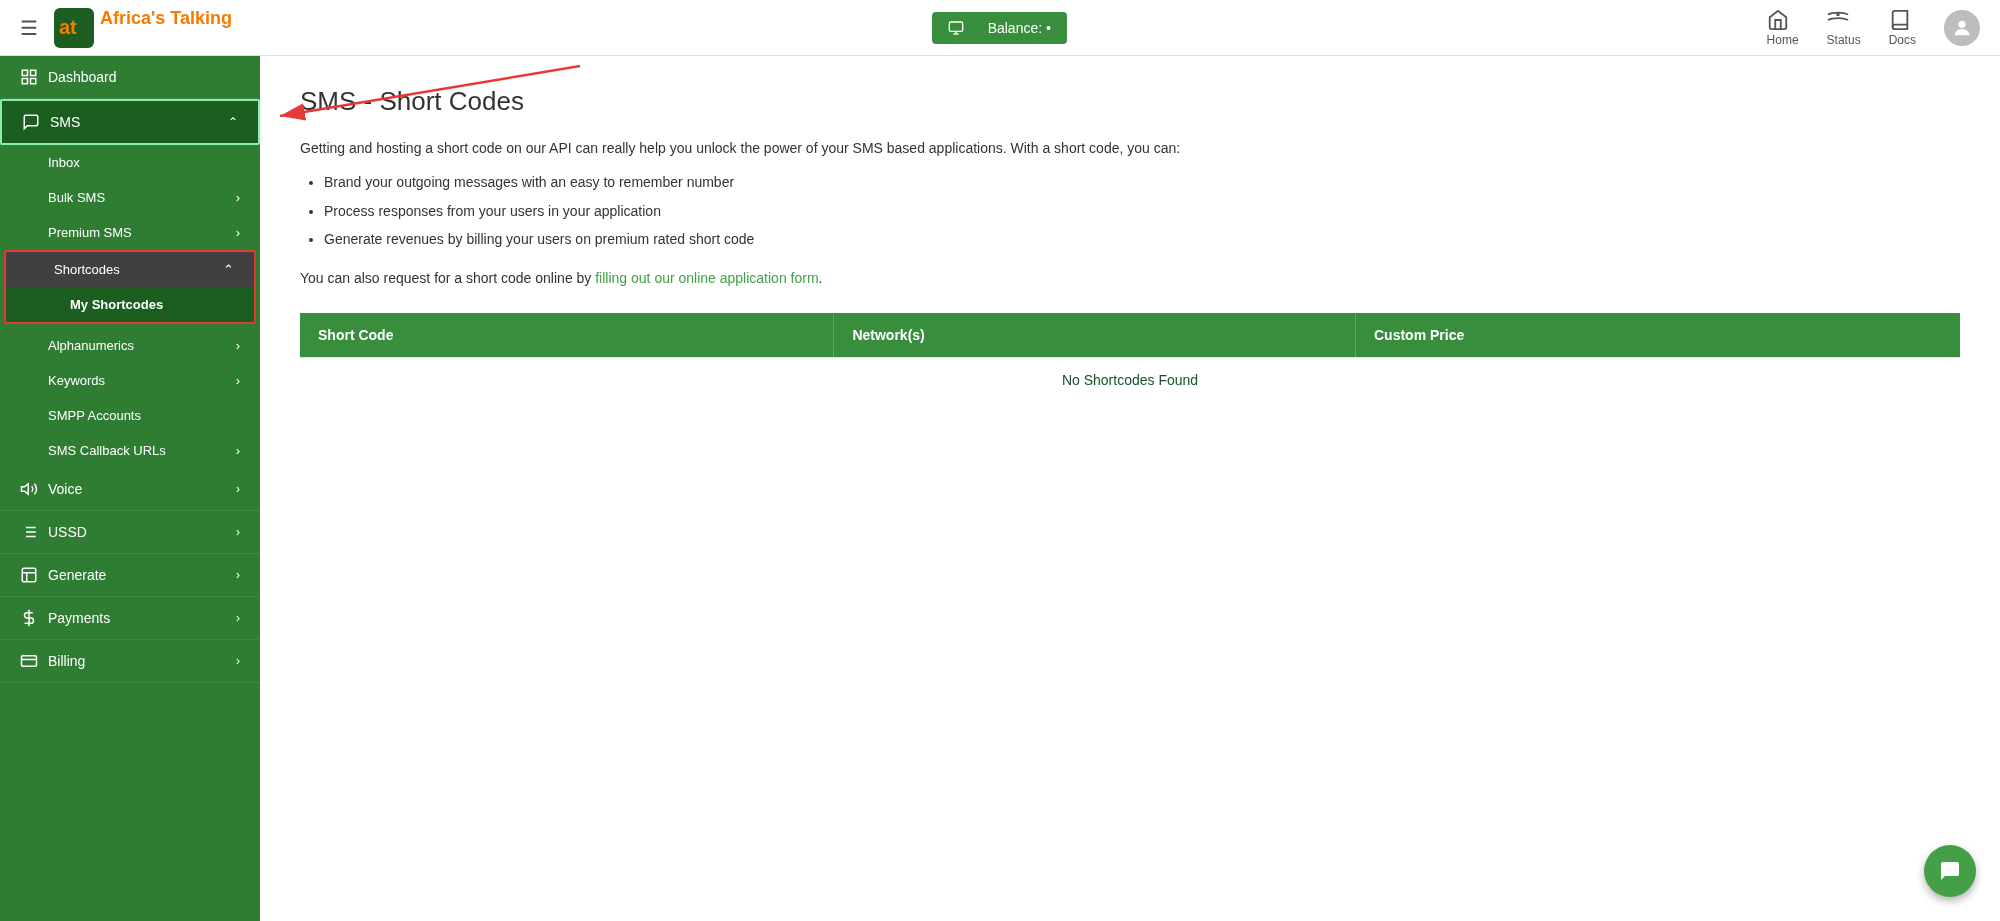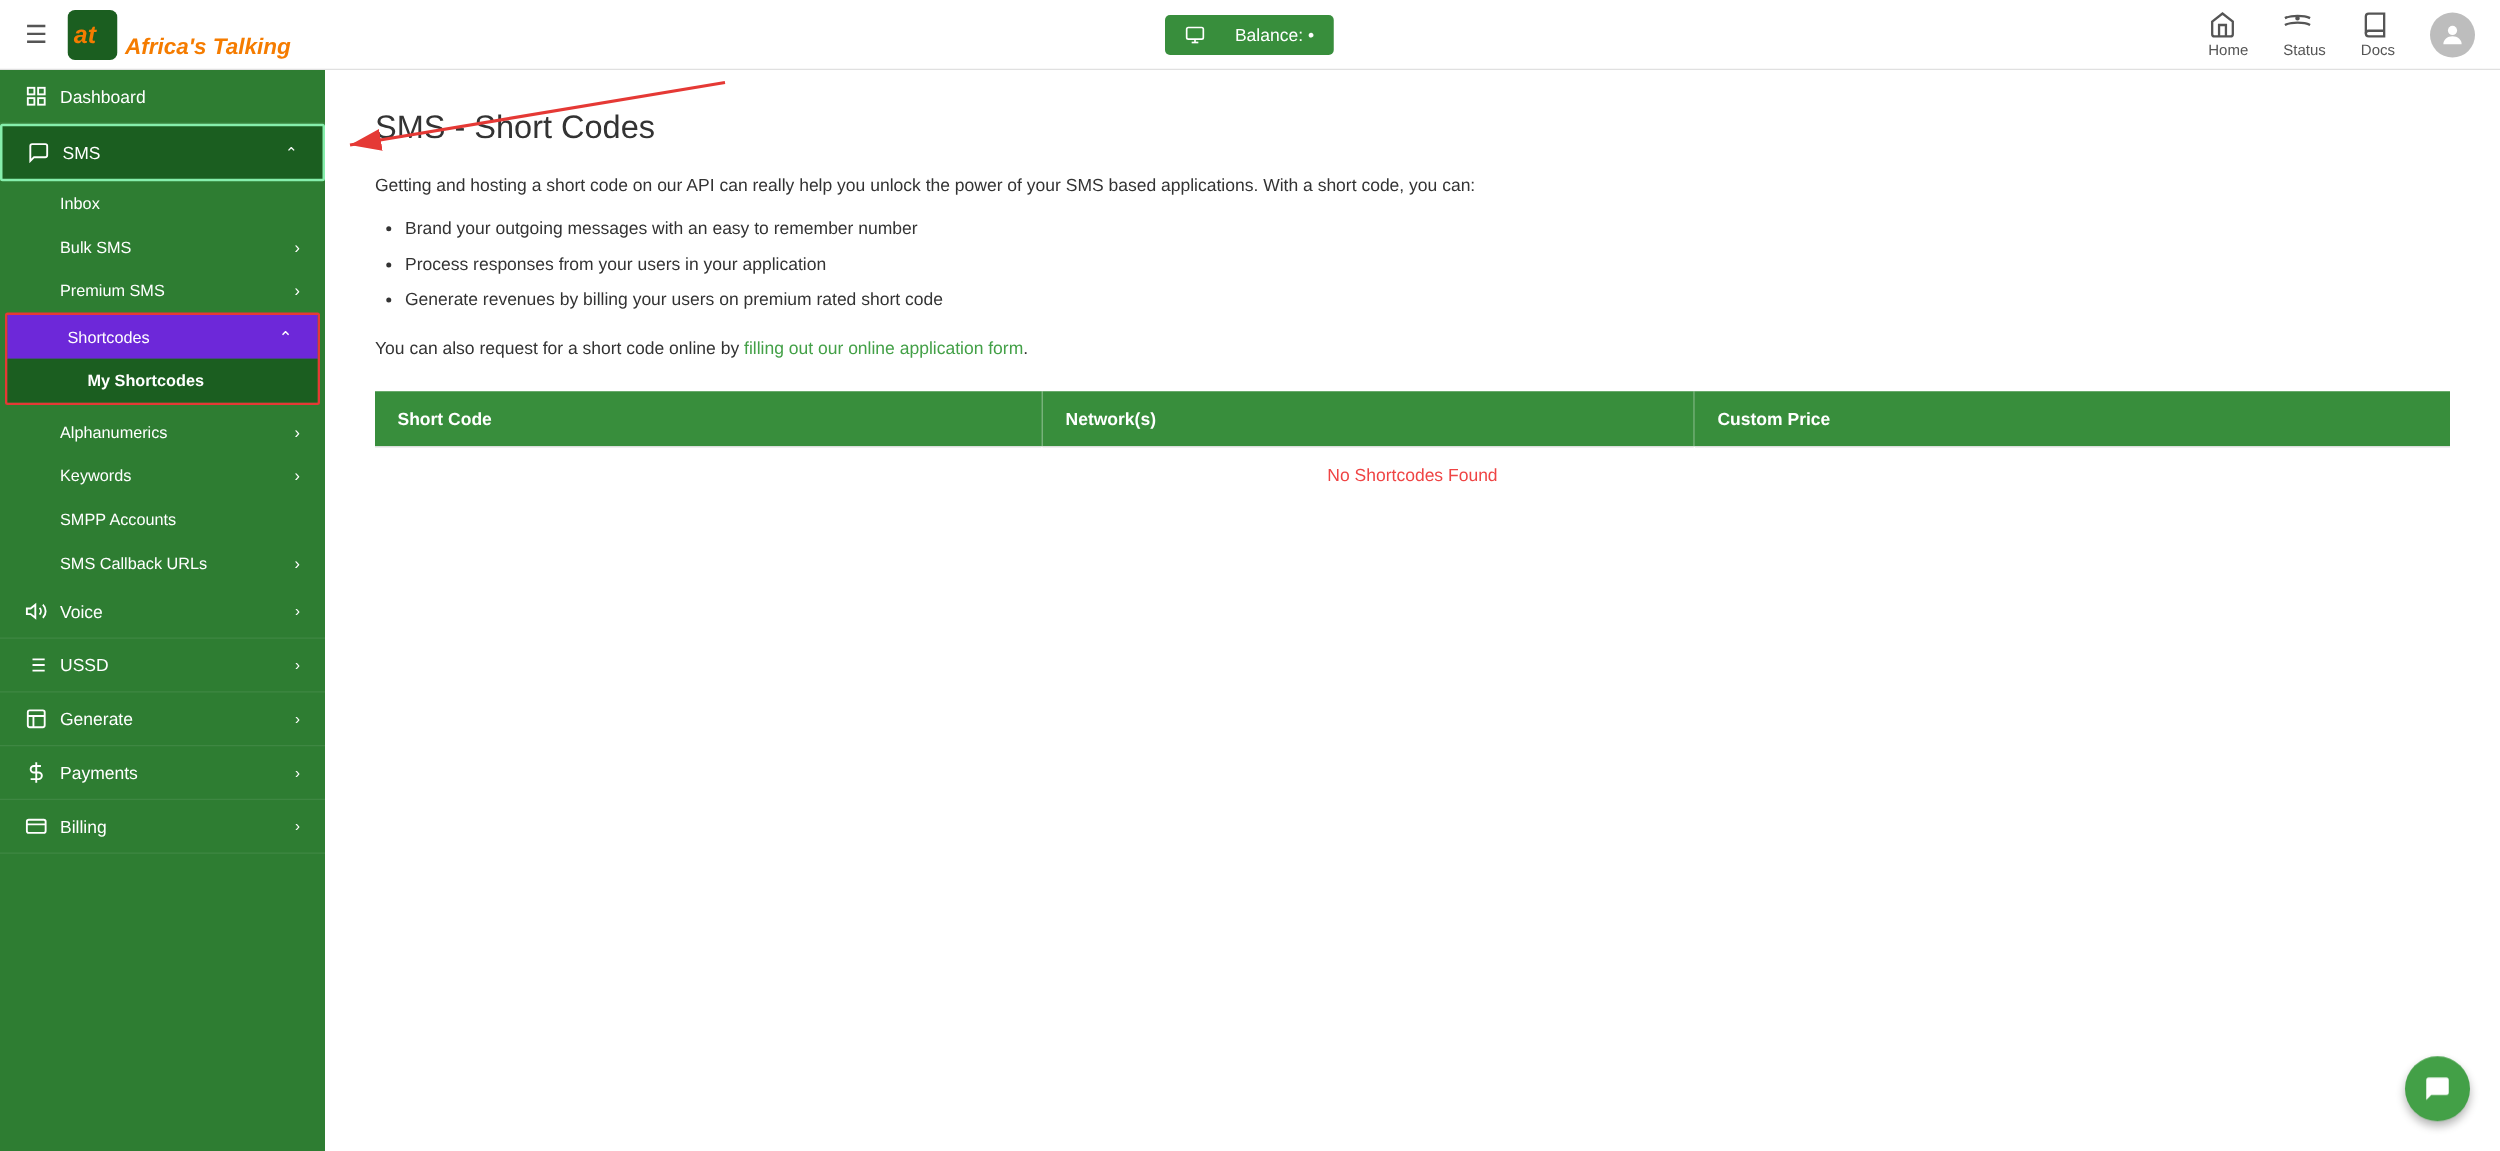--- a/index.html
+++ b/index.html
@@ -21,23 +21,22 @@
       align-items: center;
       gap: 16px;
     }
     .hamburger {
       cursor: pointer;
       font-size: 20px;
       color: #555;
     }
     .logo-area {
       display: flex;
-      align-items: flex-end;
+      align-items: flex-start;
       gap: 6px;
-      font-style: italic;
     }
     .logo-icon {
       width: 40px;
       height: 40px;
     }
     .logo-text {
       font-size: 18px;
       font-weight: bold;
       color: #f57c00;
     }
@@ -205,21 +204,21 @@
       border-right: none;
     }
     .shortcodes-table td {
       padding: 14px 18px;
       font-size: 14px;
       color: #555;
       text-align: center;
       border-top: 1px solid #e0e0e0;
     }
     .no-data-row td {
-      color: #ef4444;
+      color: #14532d;
       font-style: normal;
     }
 
     
     .fab {
       position: fixed;
       bottom: 24px;
       right: 24px;
       width: 52px;
       height: 52px;
@@ -332,21 +331,21 @@
     <div class="sidebar-sub-item">
       <span>Bulk SMS</span>
       <span class="chevron" style="margin-left:auto">›</span>
     </div>
     <div class="sidebar-sub-item">
       <span>Premium SMS</span>
       <span class="chevron" style="margin-left:auto">›</span>
     </div>
 
     <div class="shortcodes-group">
-      <div class="sidebar-sub-item" style="background:#6d28d9">
+      <div class="sidebar-sub-item" style="background:#404040">
         <span>Shortcodes</span>
         <span class="chevron" style="margin-left:auto">⌃</span>
       </div>
       <div class="sidebar-sub-item active-sub" style="padding-left:64px">
         <span>My Shortcodes</span>
       </div>
     </div>
 
     <div class="sidebar-sub-item">
       <span>Alphanumerics</span>

